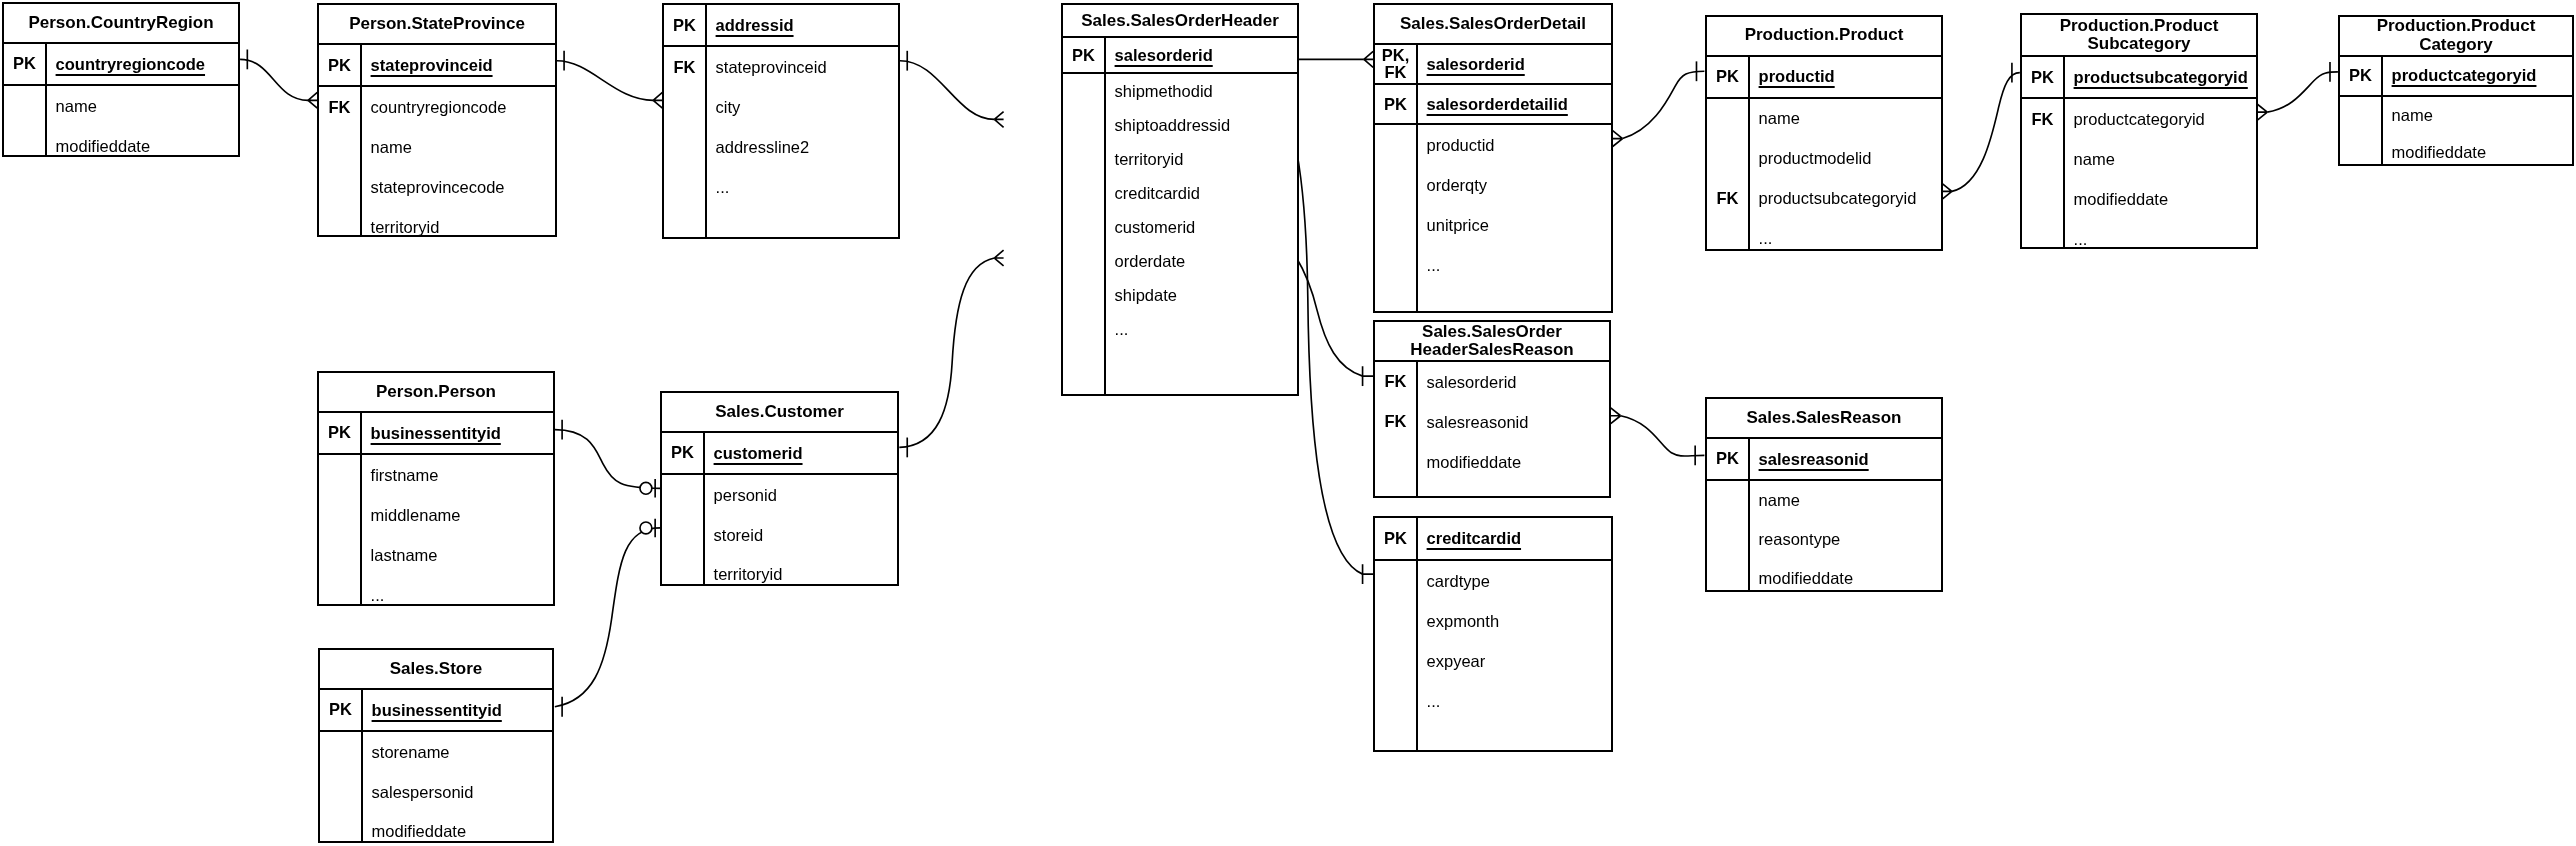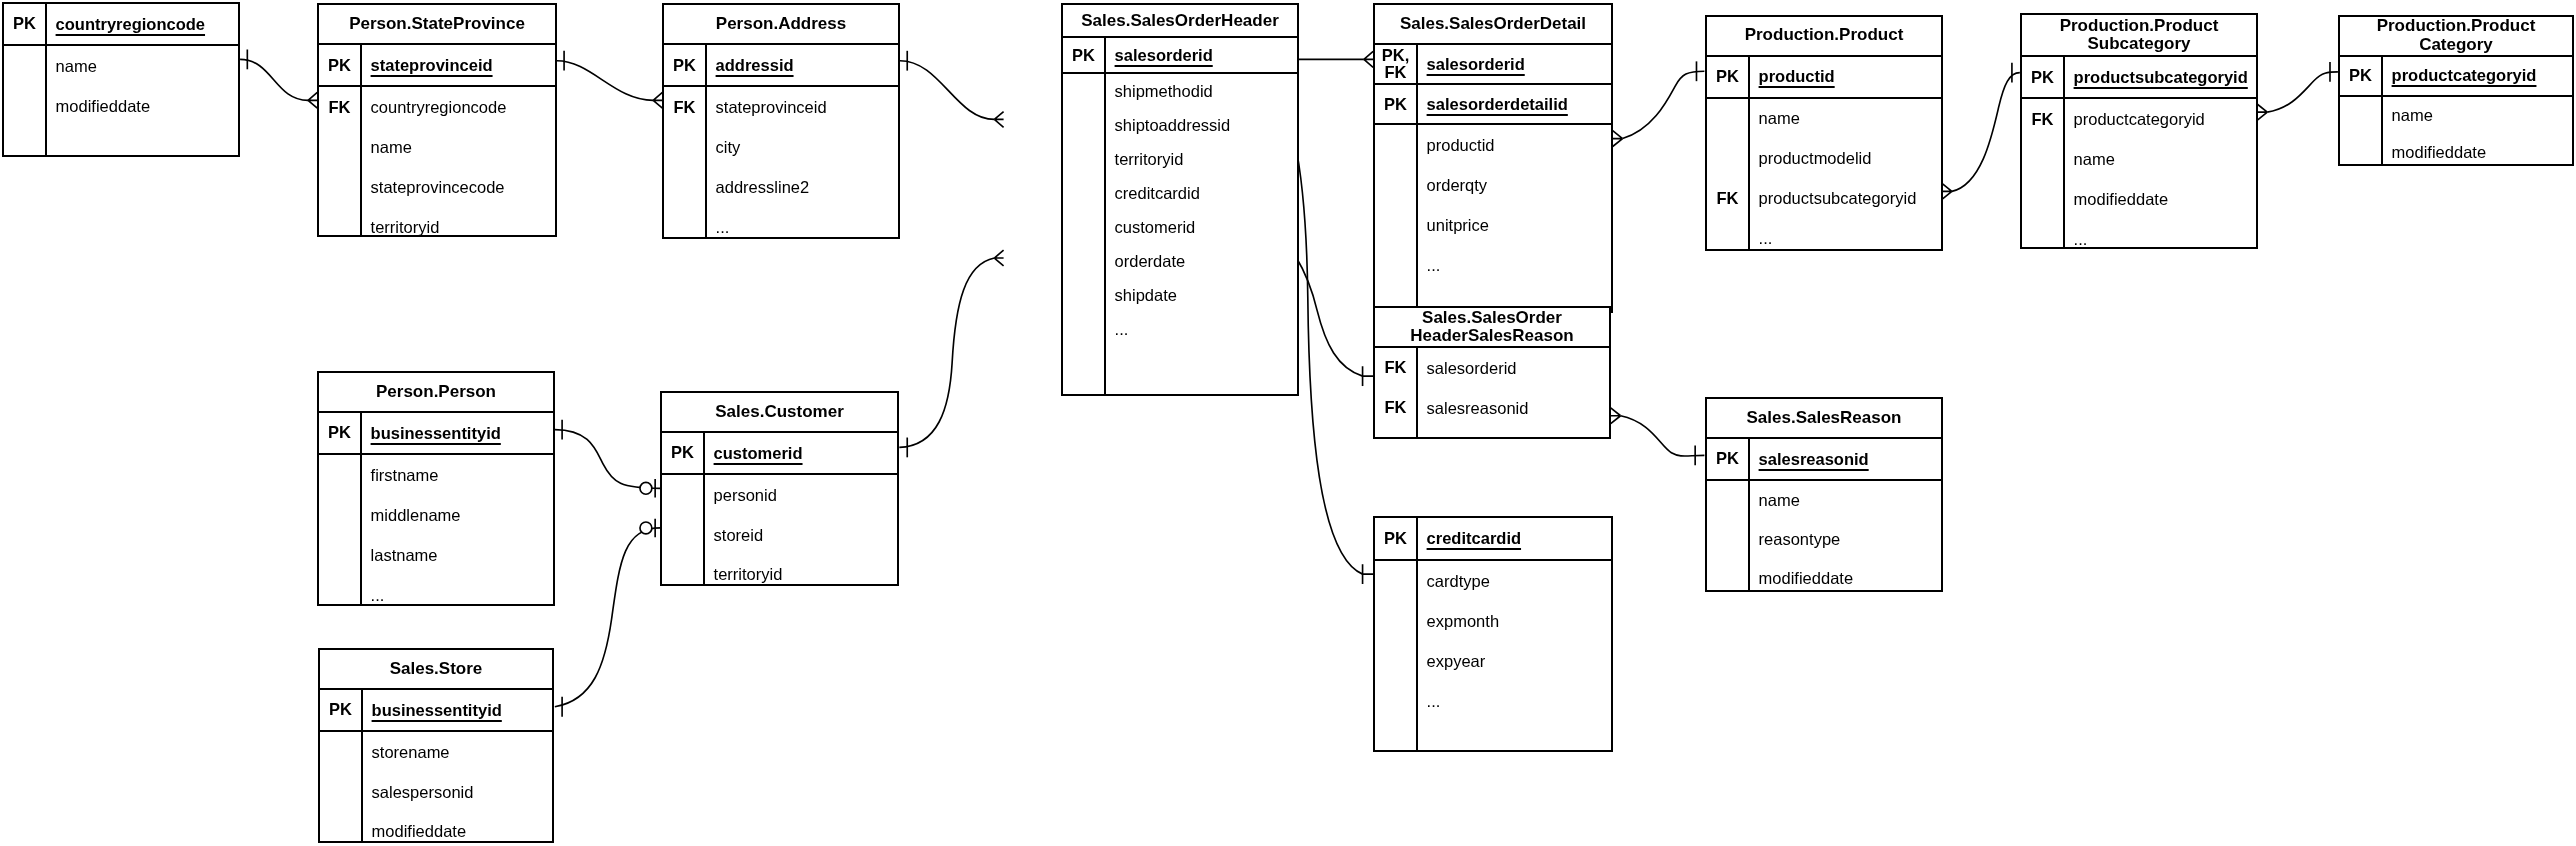--- a/index.html
+++ b/index.html
@@ -104,20 +104,21 @@
     </g>
 
     <g>
       <path d="M 2455 630 C 2502 640 2515 676 2532 686 C 2546 694 2556 690 2582 690"></path>
       <path d="M 2455 630 L 2440 618 M 2455 630 L 2440 630 M 2455 630 L 2440 642"></path>
       <line x1="2568" y1="675" x2="2568" y2="705"></line>
     </g>
   </svg>
 
   <div class="tbl" style="left:2px;top:2px;width:238px;height:155px">
+    <div class="tt" style="flex:0 0 38px">Person.CountryRegion</div>
     <div class="bd">
         <div class="vl"></div>
       <div class="r sep">
           <div class="k">PK</div>
           <div class="n pk">countryregioncode</div>
         </div>
       <div class="r">
           <div class="k"></div>
           <div class="n">name</div>
         </div>
@@ -149,21 +150,20 @@
           <div class="n">stateprovincecode</div>
         </div>
       <div class="r">
           <div class="k"></div>
           <div class="n">territoryid</div>
         </div>
     </div>
   </div>
 
   <div class="tbl" style="left:662px;top:3.3px;width:238px;height:236px">
-    <div class="tt" style="flex:0 0 38px">Person.Address</div>
     <div class="bd">
         <div class="vl"></div>
       <div class="r sep">
           <div class="k">PK</div>
           <div class="n pk">addressid</div>
         </div>
       <div class="r">
           <div class="k">FK</div>
           <div class="n">stateprovinceid</div>
         </div>
@@ -398,21 +398,21 @@
           <div class="k"></div>
           <div class="n">salespersonid</div>
         </div>
       <div class="r" style="flex:0 0 38px">
           <div class="k"></div>
           <div class="n">modifieddate</div>
         </div>
     </div>
   </div>
 
-  <div class="tbl" style="left:1373px;top:306px;width:238px;height:133px">
+  <div class="tbl" style="left:1373px;top:320px;width:238px;height:178px">
     <div class="tt" style="flex:0 0 38px">Sales.SalesOrder
 HeaderSalesReason</div>
     <div class="bd">
         <div class="vl"></div>
       <div class="r">
           <div class="k">FK</div>
           <div class="n">salesorderid</div>
         </div>
       <div class="r">
           <div class="k">FK</div>

